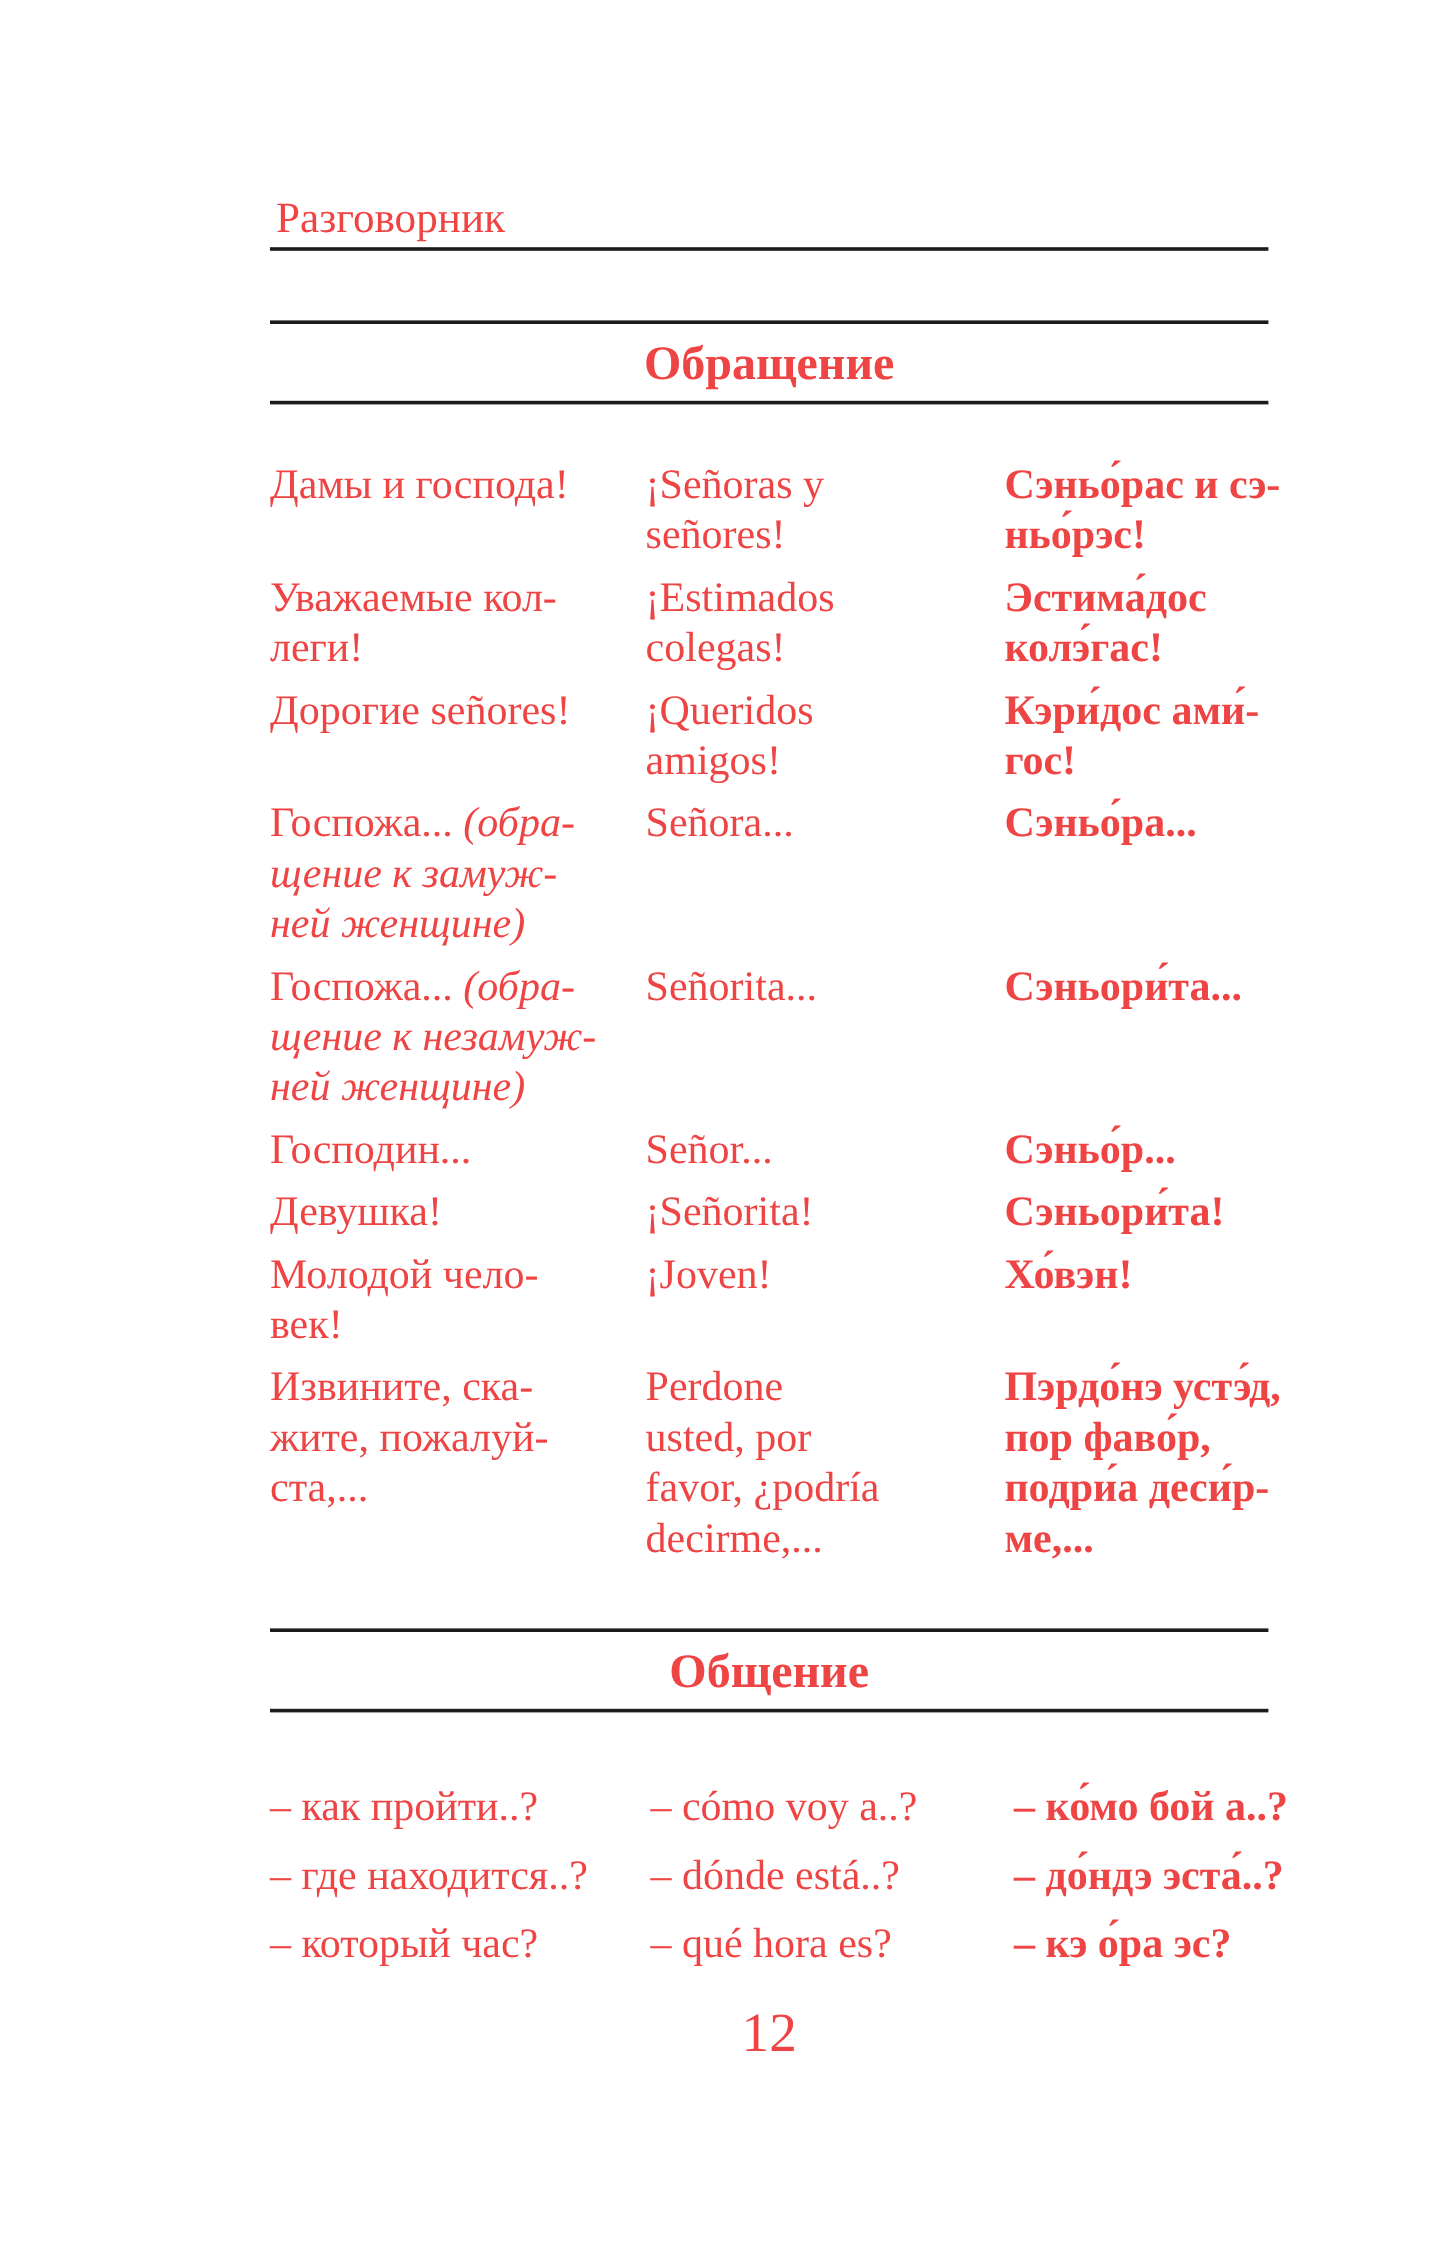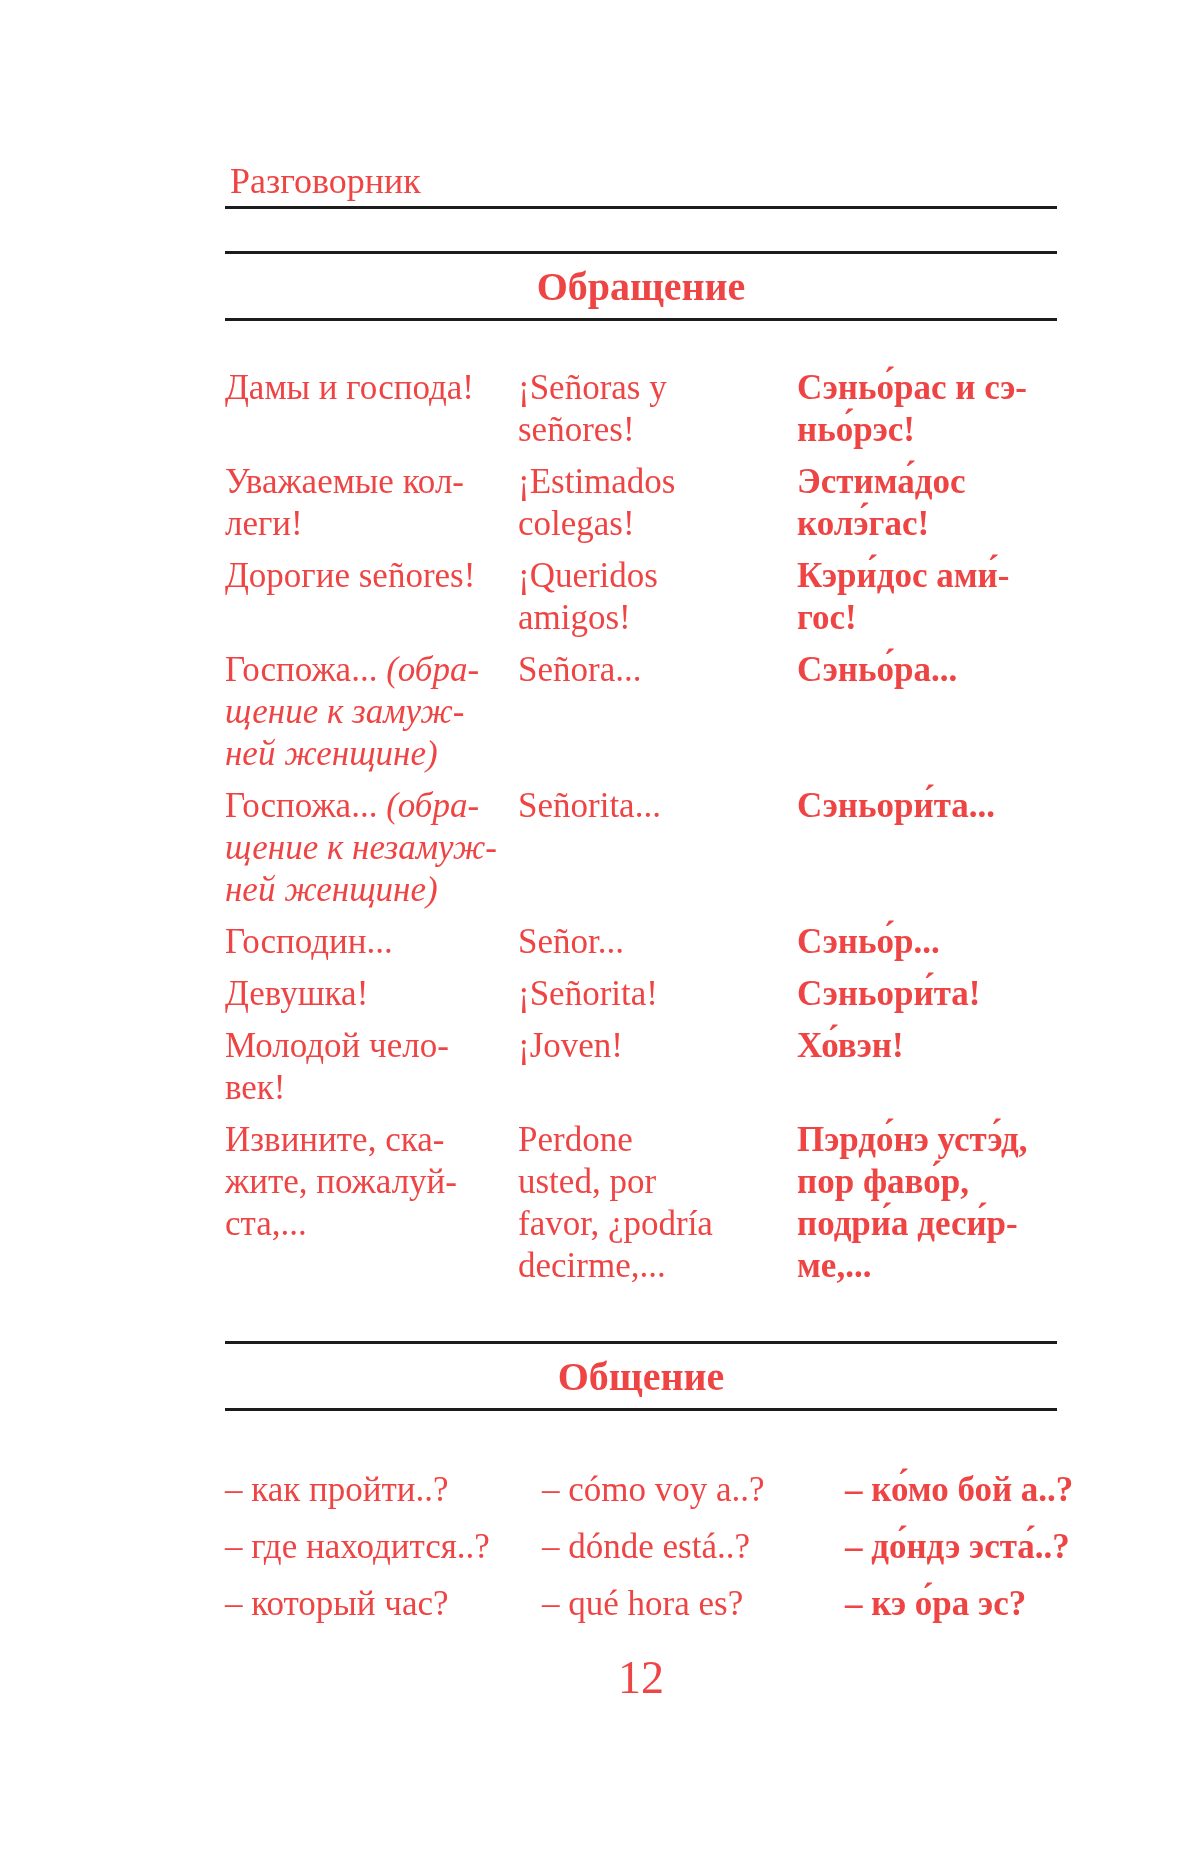--- a/index.html
+++ b/index.html
@@ -29,36 +29,36 @@
     border-top: 3px solid #1c1c1c;
     height: 0;
     margin: 0;
   }
   .header-rule { margin-top: 4px; }
   .section-head {
     border-top: 3px solid #1c1c1c;
     border-bottom: 3px solid #1c1c1c;
     padding: 10px 0 8px 0;
   }
-  .section-head.first { margin-top: 42px; }
+  .section-head.first { margin-top: 58px; }
   .section-head.second { margin-top: 54px; }
   .section-title {
     font-size: 40px;
     line-height: 46px;
     font-weight: bold;
     text-align: center;
   }
   .phrase-table { }
   .phrase-table.t1 { margin-top: 46px; }
   .phrase-table.t2 { margin-top: 58px; }
   .phrase-row {
     display: grid;
     grid-template-columns: 293px 279px 260px;
   }
-  .t1 .phrase-row { margin-bottom: 10px; }
+  .t1 .phrase-row { margin-bottom: 10px; gap: 20px; }
   .t2 .phrase-row { margin-bottom: 15px; gap: 24px; }
   .cell {
     font-size: 35px;
     line-height: 42px;
     white-space: pre;
   }
   .cell.tr { font-weight: bold; }
   .note { font-style: italic; }
   .page-number {
     margin-top: 30px;

